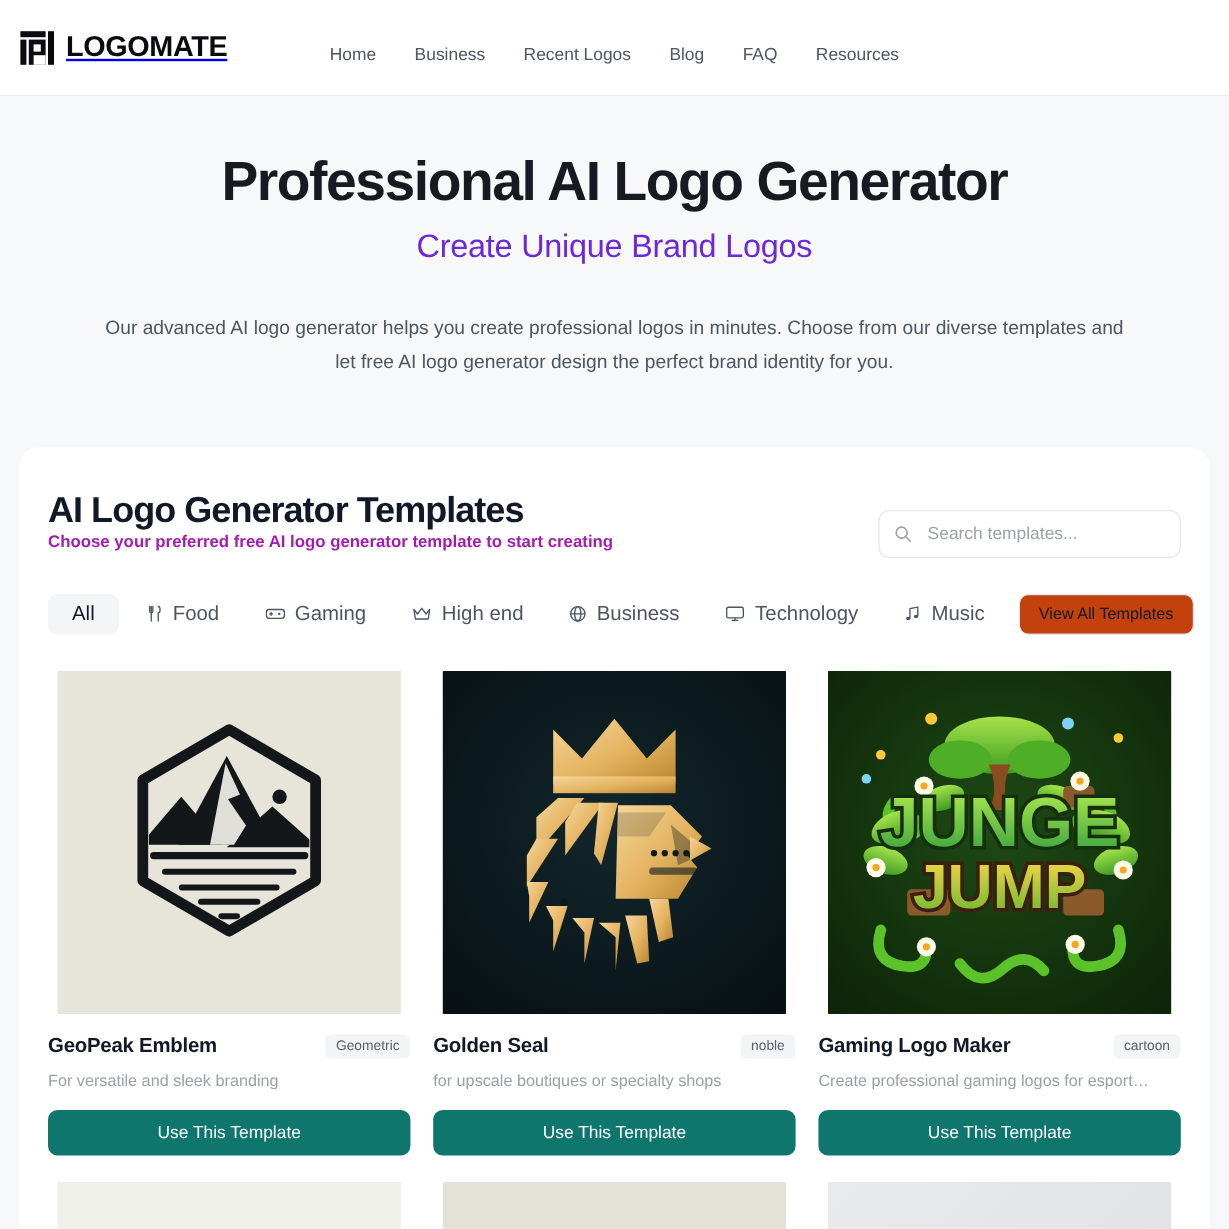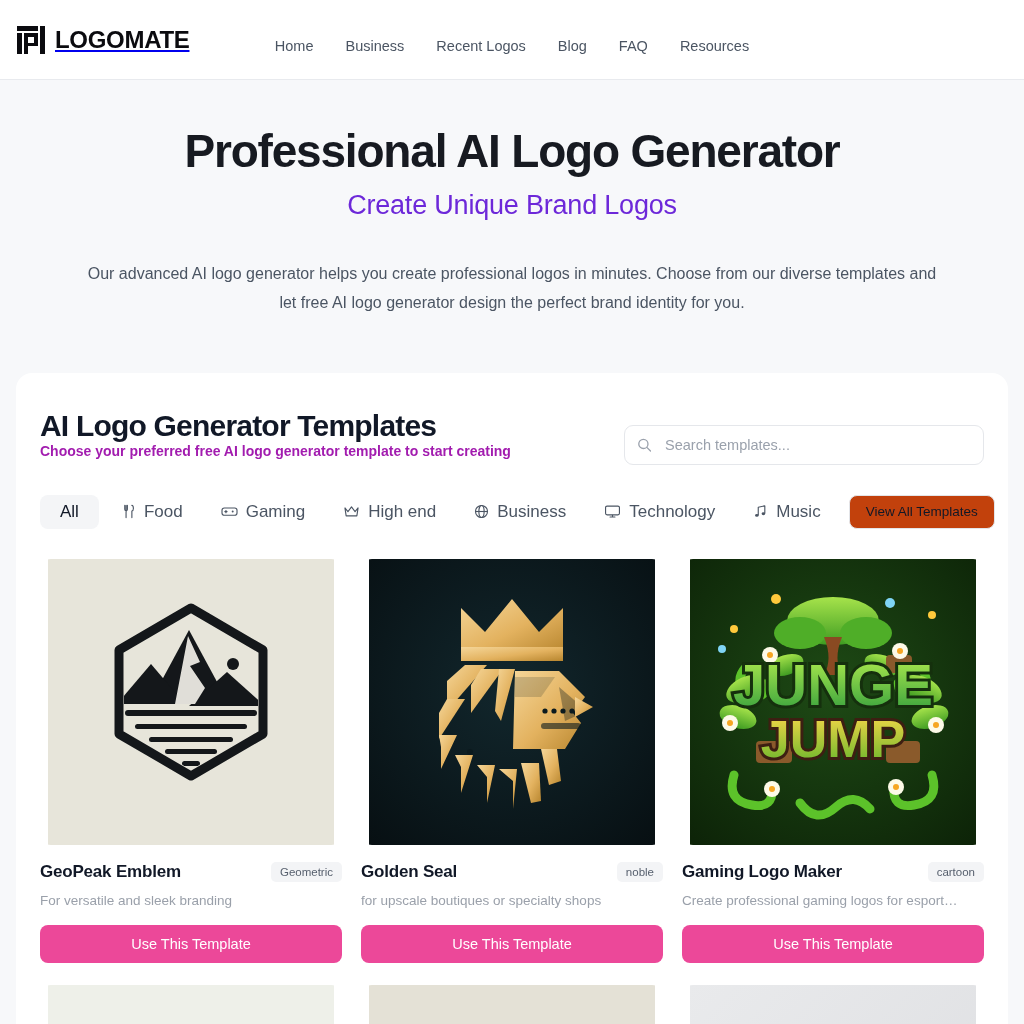--- a/index.html
+++ b/index.html
@@ -93,21 +93,21 @@
     letter-spacing: -0.8px;
     color: #111827;
   }
   .panel-sub {
     font-size: 14px;
     color: #a21caf;
     font-weight: bold;
   }
   .search-box {
     position: relative;
-    width: 360px;
+    width: 252px;
     margin-top: 16px;
     flex: none;
   }
   .search-input {
     width: 100%;
     height: 40px;
     border: 1px solid #e5e7eb;
     border-radius: 9px;
     background: #fff;
     padding: 0 12px 0 40px;
@@ -211,21 +211,21 @@
     font-size: 13.5px;
     color: #9aa0aa;
     white-space: nowrap;
     overflow: hidden;
     text-overflow: ellipsis;
   }
   .use-btn {
     margin-top: 17px;
     width: 100%;
     height: 38px;
-    background: #ec4899;
+    background: #0f766e;
     color: #ffffff;
     border: none;
     border-radius: 8px;
     font-size: 14.5px;
     font-family: inherit;
     cursor: pointer;
   }
 
   
   .card-grid.row2 { margin-top: 22px; }

